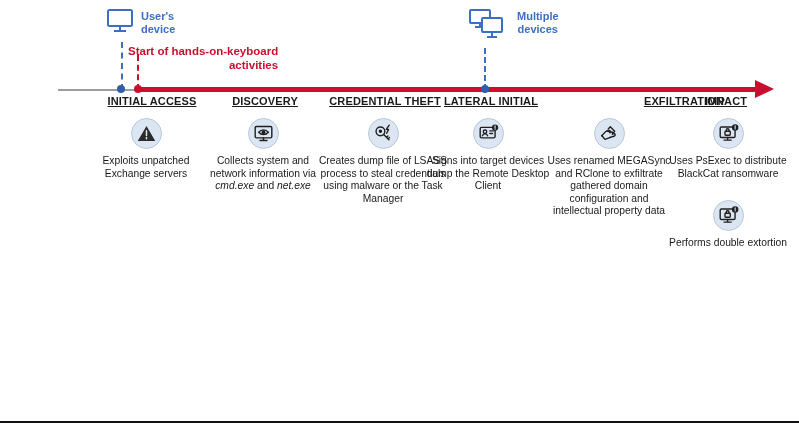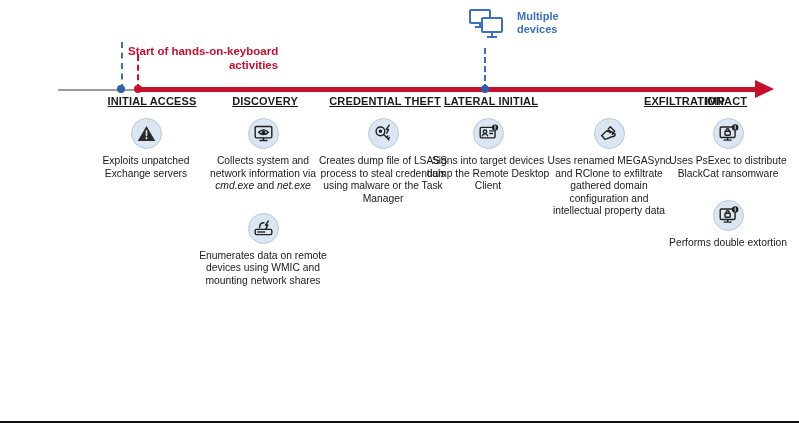--- a/index.html
+++ b/index.html
@@ -23,21 +23,21 @@
   .attacker-label {
     color: #C8102E; font-size: 11.5px; font-weight: bold;
     letter-spacing: .1px; white-space: nowrap;
   }
 
   .device-group {
     position: absolute;
     display: flex; align-items: flex-start; gap: 7px;
   }
   .device-group.user { left: 106px; top: 8px; }
-  .device-group.multi { left: 468px; top: 8px; }
+  .device-group.multi { left: 468px; top: 8px; text-align: center; }
   .device-label {
     color: #3B6FC4; font-size: 11px; font-weight: bold;
     line-height: 13px; white-space: nowrap; padding-top: 2px;
   }
 
   .callout {
     position: absolute; left: 128px; top: 45px;
     color: #C8102E; font-size: 11.5px; font-weight: bold;
     line-height: 13.5px; white-space: nowrap; text-align: right;
   }
@@ -105,20 +105,32 @@
     position: absolute; left: 0; top: 421px;
     width: 799px; height: 2px; background: #111;
   }
 </style>
 </head>
 <body>
 
 <div id="canvas">
 
 
+  <div class="device-group user">
+    <span>
+      <svg width="28" height="26" viewBox="0 0 28 26" fill="none" stroke="#3B6FC4" stroke-width="2">
+        <rect x="2" y="2" width="24" height="16" rx="1.5"></rect>
+        <path d="M14 18v4M8 23h12"></path>
+      </svg>
+    </span>
+    <span class="device-label">
+      <span>User's</span><br>
+      <span>device</span>
+    </span>
+  </div>
 
   <div class="device-group multi">
     <span>
       <svg width="42" height="34" viewBox="0 0 42 34" fill="none" stroke="#3B6FC4" stroke-width="2">
         <rect x="2" y="2" width="20" height="13" rx="1"></rect>
         <path d="M12 15v3M7 19h10"></path>
         <rect x="14" y="10" width="20" height="14" rx="1" fill="#ffffff"></rect>
         <path d="M24 24v4M19 29h10"></path>
       </svg>
     </span>
@@ -170,31 +182,20 @@
           <div class="step-icon">
             <svg width="21" height="21" viewBox="0 0 24 24" fill="none" stroke="#1f1f1f" stroke-width="1.6" stroke-linecap="round" stroke-linejoin="round">
               <rect x="2.5" y="4" width="19" height="13" rx="1.5"></rect>
               <path d="M12 17v2.5M8 20h8"></path>
               <path d="M6.5 10.5s2.2-2.6 5.5-2.6 5.5 2.6 5.5 2.6-2.2 2.6-5.5 2.6-5.5-2.6-5.5-2.6z"></path>
               <circle cx="12" cy="10.5" r="1.5" fill="#1f1f1f"></circle>
             </svg>
           </div>
           <div class="step-text">Collects system and network information via <em>cmd.exe</em> and <em>net.exe</em></div>
         </div>
-        <div class="step">
-          <div class="step-icon">
-            <svg width="21" height="21" viewBox="0 0 24 24" fill="none" stroke="#1f1f1f" stroke-width="1.6" stroke-linecap="round" stroke-linejoin="round">
-              <rect x="2.5" y="13" width="19" height="6" rx="1.5"></rect>
-              <path d="M5.5 16h1.6M8.6 16h1.6M11.7 16h1.6"></path>
-              <path d="M7.5 11 C7.5 7.5 9.8 5.5 12.5 5.5"></path>
-              <path d="M17.5 3.5l-3.2 4.6h2.6l-2.2 4.4" stroke-width="1.7"></path>
-            </svg>
-          </div>
-          <div class="step-text">Enumerates data on remote devices using WMIC and mounting network shares</div>
-        </div>
       </div>
       <div class="col" style="left: 383px; top: 118px;">
         <div class="step">
           <div class="step-icon">
             <svg width="21" height="21" viewBox="0 0 24 24" fill="none" stroke="#1f1f1f" stroke-width="1.6" stroke-linecap="round" stroke-linejoin="round">
               <circle cx="8.5" cy="9.5" r="5"></circle>
               <circle cx="8.5" cy="9.5" r="1.2" fill="#1f1f1f"></circle>
               <path d="M12.2 13.2l6 6M15.4 16.4l1.6-1.6M17.2 18.2l1.6-1.6"></path>
               <path d="M18.5 2.5l-3.3 4.8h2.6l-2.2 4.4" stroke-width="1.6"></path>
             </svg>

